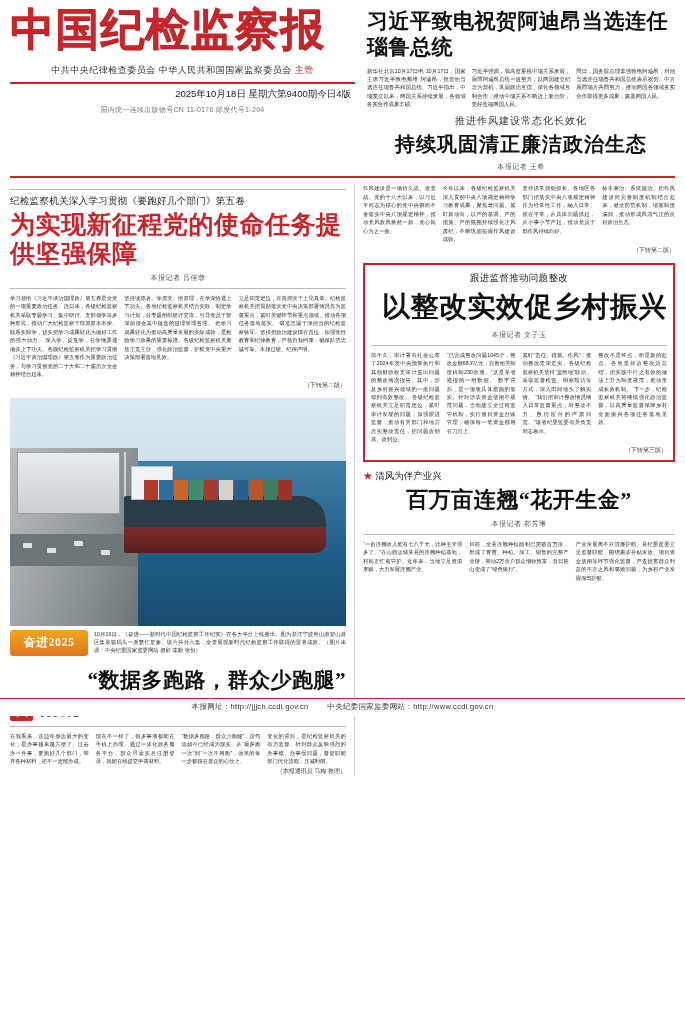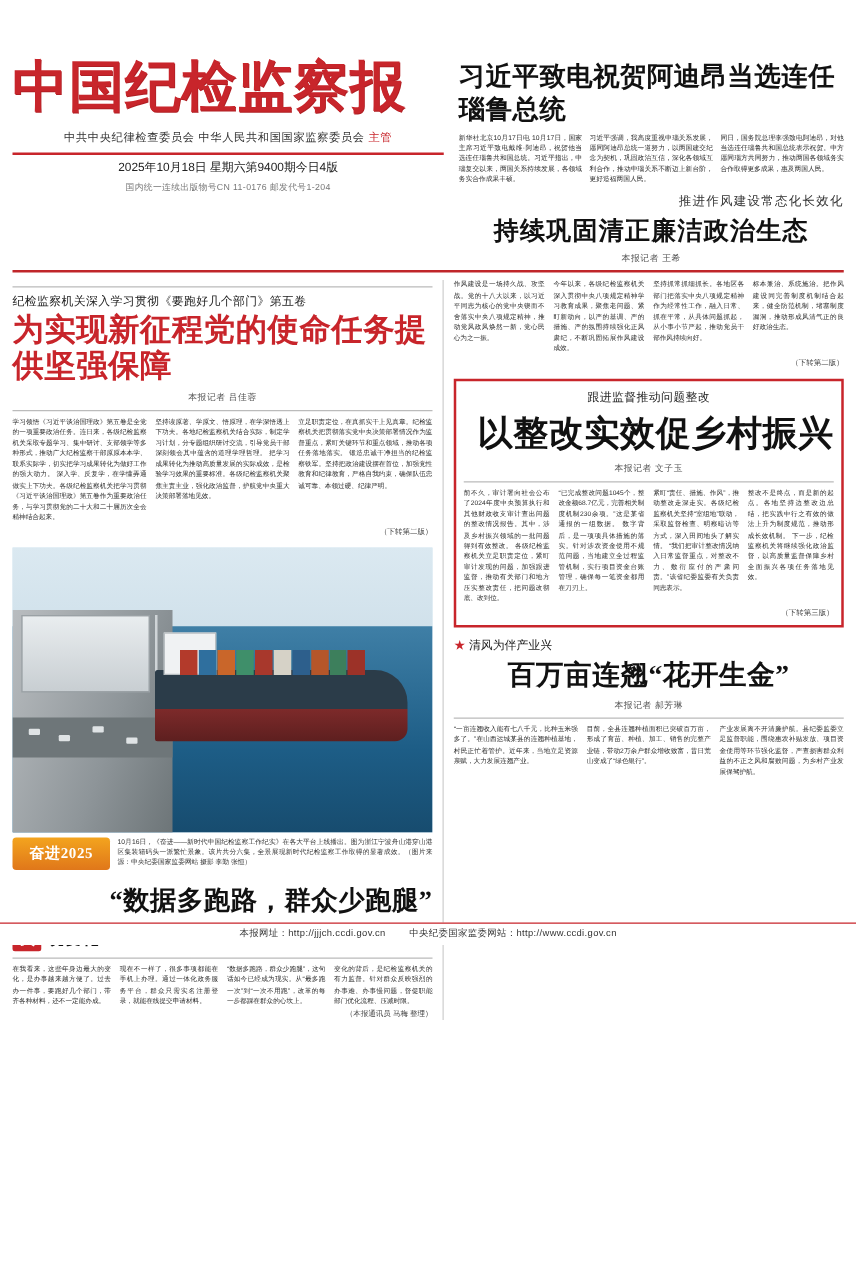--- a/index.html
+++ b/index.html
@@ -14,21 +14,20 @@
     color: #111;
     overflow: hidden;
     position: relative;
   }
   .page {
     width: 685px;
     height: 732px;
     position: relative;
     box-sizing: border-box;
     padding: 6px 10px 0 10px;
-    margin-top: 40px;
   }
 
   
   .masthead {
     display: flex;
     align-items: flex-start;
     border-bottom: 2px solid #c0262a;
     padding-bottom: 4px;
   }
   .masthead-left {
@@ -55,21 +54,21 @@
   .sponsor .red {
     color: #c8252b;
   }
   .mast-rule {
     height: 2px;
     background: #c8252b;
     margin: 5px 0 4px 0;
   }
   .mast-meta {
     display: flex;
-    justify-content: center;
+    justify-content: flex-end;
     font-size: 9.5px;
     color: #222;
     padding: 0 4px;
   }
   .mast-code {
     text-align: center;
     font-size: 7px;
     color: #777;
     margin-top: 4px;
     letter-spacing: 0.3px;
@@ -105,21 +104,21 @@
     color: #fff;
     text-align: center;
     font-family: "Liberation Serif", serif;
     font-weight: bold;
     font-size: 14px;
     letter-spacing: 2px;
     padding: 3px 0;
     border-radius: 2px;
   }
   .banner-sub {
-    text-align: right;
+    text-align: center;
     font-size: 10px;
     color: #333;
     margin-top: 6px;
     letter-spacing: 1px;
   }
   .banner-head {
     text-align: center;
     font-family: "Liberation Serif", serif;
     font-weight: bold;
     font-size: 20px;

